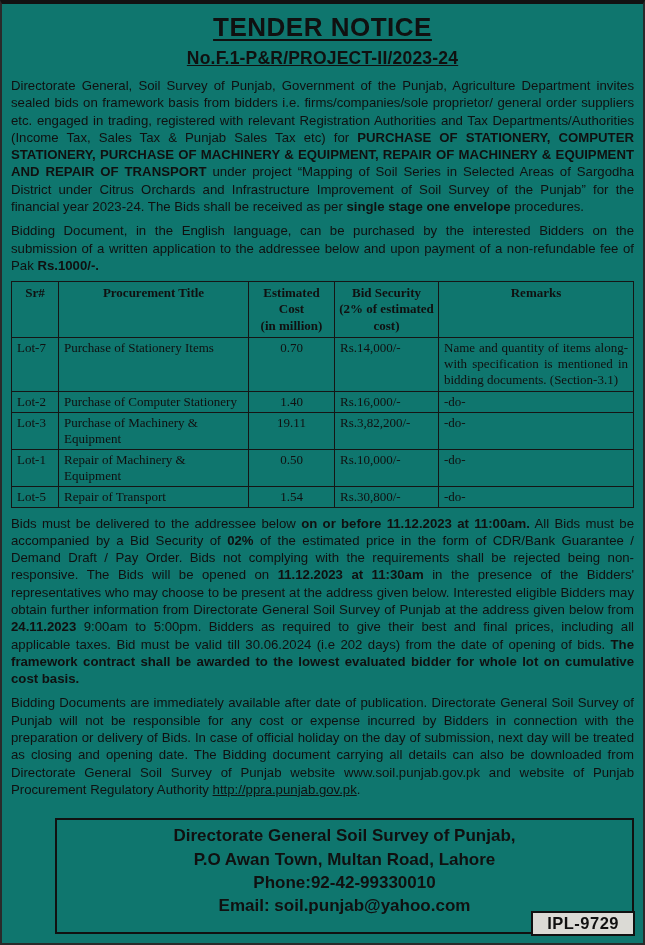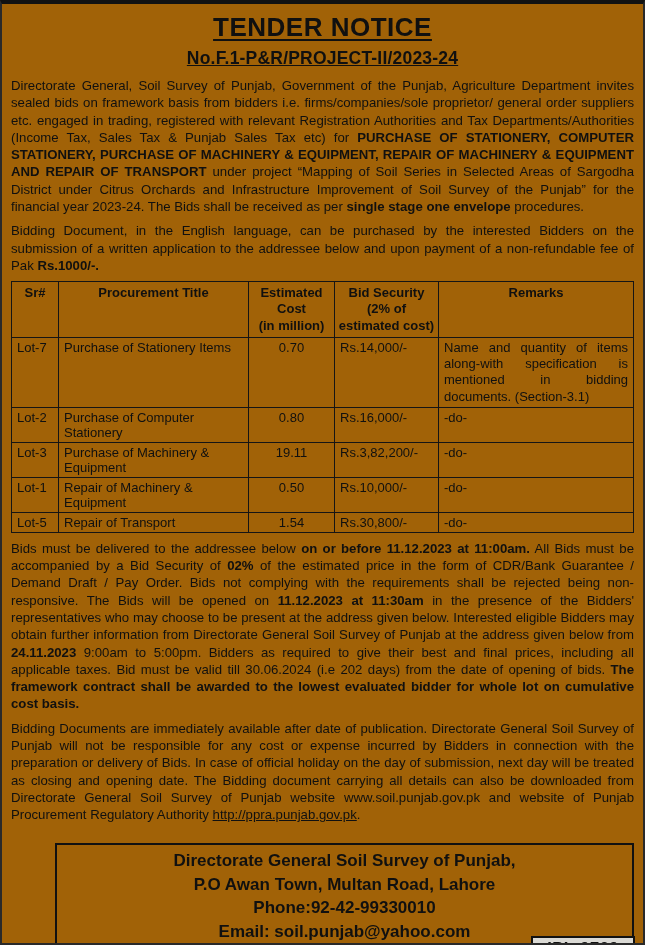--- a/index.html
+++ b/index.html
@@ -1,18 +1,18 @@
 <!DOCTYPE html>
 <html><head>
 <meta charset="utf-8">
 <style>
   html,body { margin:0; padding:0; background:#b9b8b4; }
   .page {
     width:645px; height:945px; box-sizing:border-box;
-    background:#a16207; color:#101010;
+    background:#0f766e; color:#101010;
     border:2px solid #2a2a2a; border-top:4px solid #121212;
     padding:6px 9px 4px 9px;
     position:relative; overflow:hidden;
     font-family:"Liberation Sans", sans-serif;
   }
   .title {
     font-size:26px; font-weight:bold; text-align:center;
     text-decoration:underline; text-underline-offset:3px;
     margin:2px 0 5px 0; letter-spacing:0.5px;
   }
@@ -25,21 +25,21 @@
     margin:0 0 7px 0;
   }
   .b { font-weight:bold; }
   .u { text-decoration:underline; }
   table.proc {
     width:100%; border-collapse:collapse; margin:1px 0 7px 0;
     table-layout:fixed;
   }
   table.proc th, table.proc td {
     border:1.6px solid #151515; vertical-align:top;
-    font-size:13px; padding:2px 5px; overflow:hidden;
+    font-size:13px; padding:2px 5px; overflow:hidden;font-family:Liberation Serif, serif;
   }
   table.proc th { font-weight:bold; text-align:center; padding:3px 2px; line-height:1.25; }
   td.c { text-align:center; }
   td.just { text-align:justify; line-height:1.25; padding:2px 4px; }
   .footer-wrap { position:relative; margin-left:44px; margin-top:20px; }
   .footer-box {
     border:2.5px solid #111; text-align:center; font-weight:bold;
     font-size:17px; line-height:1.38; padding:4px 4px 14px 4px;
   }
   .ipl-box {
@@ -88,21 +88,21 @@
       <tr>
         <td>Lot-7</td>
         <td>Purchase of Stationery Items</td>
         <td class="c">0.70</td>
         <td>Rs.14,000/-</td>
         <td class="just">Name and quantity of items along-with specification is mentioned in bidding documents. (Section-3.1)</td>
       </tr>
       <tr>
         <td>Lot-2</td>
         <td>Purchase of Computer Stationery</td>
-        <td class="c">0.80</td>
+        <td class="c">1.40</td>
         <td>Rs.16,000/-</td>
         <td>-do-</td>
       </tr>
       <tr>
         <td>Lot-3</td>
         <td>Purchase of Machinery &amp; Equipment</td>
         <td class="c">19.11</td>
         <td>Rs.3,82,200/-</td>
         <td>-do-</td>
       </tr>

